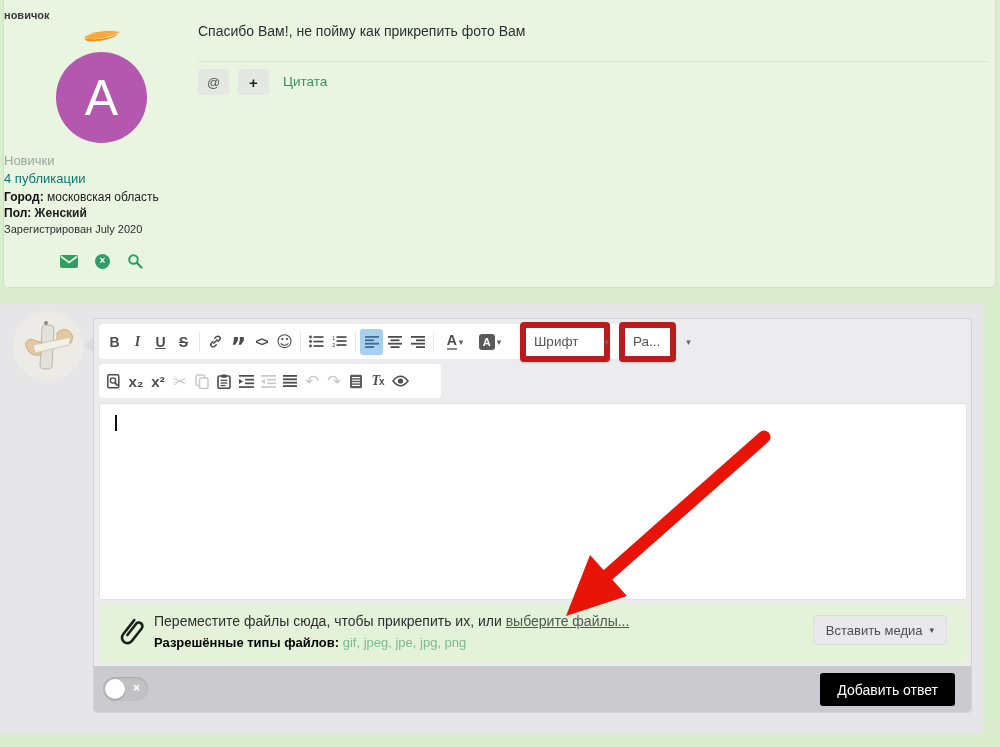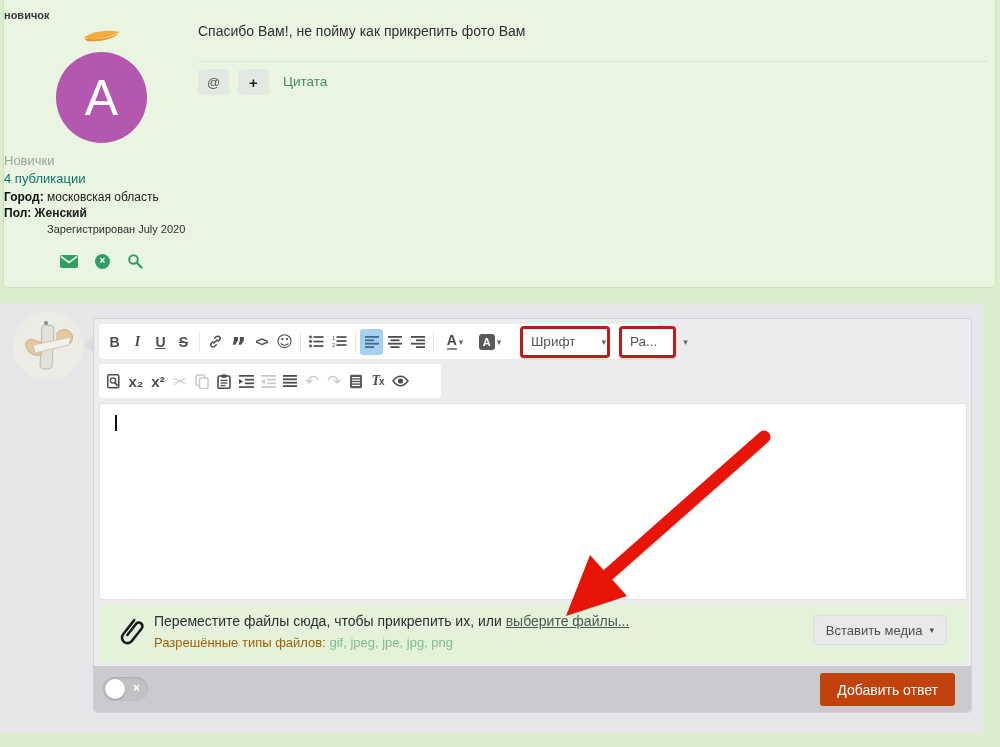--- a/index.html
+++ b/index.html
@@ -11,21 +11,21 @@
   #post-card{position:absolute;left:3px;top:-20px;width:993px;height:308px;
     background:#e9f5e1;border:1px solid #cfe2c6;border-radius:5px;box-sizing:border-box;}
   .badge-title{position:absolute;left:0;width:195px;top:28px;font-size:11px;font-weight:bold;color:#3a3a3a;}
   .pip{position:absolute;left:77px;top:45px;}
   .avatar-big{position:absolute;left:52px;top:71px;width:91px;height:91px;border-radius:50%;
     background:#b358ae;color:#fff;font-size:50px;font-weight:400;display:flex;align-items:center;justify-content:center;}
   .group-name{position:absolute;left:0;width:195px;top:172px;font-size:13px;font-weight:normal;color:#9ba69c;}
   .posts-count{position:absolute;left:0;width:195px;top:190px;font-size:13px;color:#0f766e;cursor:pointer;}
   .meta-row{position:absolute;left:0;width:195px;font-size:12px;color:#222;}
   .meta-row b{color:#111;}
-  .registered{position:absolute;left:0;width:195px;top:242px;font-size:11px;color:#2e2e2e;padding-left:43px;}
+  .registered{position:absolute;left:0;width:195px;top:242px;font-size:11px;color:#2e2e2e;}
   .author-icons{position:absolute;left:0;width:195px;top:272px;display:flex;justify-content:center;gap:17px;align-items:center;}
   .x-circle{width:15px;height:15px;border-radius:50%;background:#2f9e63;color:#fff;font-size:10px;font-weight:bold;
     display:flex;align-items:center;justify-content:center;line-height:1;}
   .post-text{position:absolute;left:194px;top:42px;font-size:14px;color:#2f2f2f;}
   .post-divider{position:absolute;left:194px;top:80px;width:790px;border-top:1px solid #d9e6d3;}
   .pill-btn{position:absolute;top:88px;width:31px;height:26px;background:#e4e8e2;border-radius:4px;
     display:flex;align-items:center;justify-content:center;font-size:13px;color:#555;cursor:pointer;}
   .pill-btn.plus{font-weight:bold;color:#222;font-size:15px;}
   .quote-link{position:absolute;left:279px;top:93px;font-size:13.5px;color:#3f8f5f;cursor:pointer;}
 
@@ -45,47 +45,47 @@
   .tb-btn.disabled{color:#c9c9c9;cursor:default;}
   .tb-btn.active{background:#a6d0ee;}
   .tb-sep{width:1px;height:20px;background:#e6e6e6;margin:0 4px;flex:none;}
   .glyph{font-family:"DejaVu Sans",sans-serif;}
   .b{font-weight:bold;} .i{font-style:italic;font-family:"Liberation Serif",serif;font-weight:bold;}
   .u{text-decoration:underline;font-weight:bold;} .s{text-decoration:line-through;font-weight:bold;}
   .color-a{font-weight:bold;border-bottom:2px solid #8a8a8a;line-height:1;padding-bottom:1px;}
   .bg-a{width:16px;height:16px;background:#5a5a5a;color:#fff;border-radius:3px;font-size:11px;font-weight:bold;
     display:flex;align-items:center;justify-content:center;}
   .caret{font-size:9px;color:#666;margin-left:2px;font-family:"DejaVu Sans",sans-serif;}
-  .dd-btn{height:32px;background:#fff;border:3px solid #b91c1c;border-radius:4px;box-shadow:0 1px 2px rgba(0,0,0,.18);
+  .dd-btn{height:40px;background:#fff;border:6px solid #b91c1c;border-radius:4px;box-shadow:0 1px 2px rgba(0,0,0,.18);
     display:flex;align-items:center;justify-content:space-between;color:#555;font-size:13.5px;
     padding:0 8px;cursor:pointer;flex:none;box-sizing:border-box;gap:24px;}
   .subsup{font-weight:bold;font-size:15px;}
   .tx i{font-family:"Liberation Serif",serif;font-weight:bold;}
   .tx .x{font-size:10px;font-weight:bold;margin-left:-1px;}
   #editor-content{position:absolute;left:5px;top:84px;width:868px;height:197px;background:#fff;
     border:1px solid #e2e2e5;border-radius:3px;box-sizing:border-box;cursor:text;}
   .text-cursor{position:absolute;left:15px;top:11px;width:1.5px;height:16px;background:#111;animation:blink 1.1s steps(1) infinite;}
   @keyframes blink{50%{opacity:0;}}
   #attach-zone{position:absolute;left:5px;top:285px;width:868px;height:59px;background:#e3f2d9;border-radius:3px;}
   .attach-text{position:absolute;left:55px;top:9px;font-size:14px;color:#2f2f2f;white-space:nowrap;}
   .choose-link{color:#4c5b4f;text-decoration:underline;cursor:pointer;}
   .allowed{position:absolute;left:55px;top:31px;font-size:13px;white-space:nowrap;}
-  .allowed b{color:#a16207;font-weight:normal;}
+  .allowed b{color:#000000;font-weight:bold;}
   .allowed span{color:#7dbb92;}
   .media-btn{position:absolute;right:20px;top:11px;height:30px;background:#e9e9eb;border:1px solid #dddde0;
     border-radius:4px;display:flex;align-items:center;color:#4e4e4e;font-size:13px;padding:0 12px;cursor:pointer;box-sizing:border-box;}
   .media-btn .caret{color:#4e4e4e;}
   #editor-footer{position:absolute;left:0;top:347px;width:877px;height:46px;background:#cbcbcf;border-radius:0 0 4px 4px;}
   .toggle{position:absolute;left:9px;top:11px;width:45px;height:24px;border-radius:12px;background:#c2c2c5;
     box-shadow:inset 0 1px 2px rgba(0,0,0,.15);cursor:pointer;}
   .toggle .knob{position:absolute;left:2px;top:2px;width:20px;height:20px;border-radius:50%;background:#fff;
     box-shadow:0 1px 2px rgba(0,0,0,.25);}
   .toggle .off-x{position:absolute;right:8px;top:4px;color:#fff;font-weight:bold;font-size:12px;}
   .notify-label{position:absolute;left:63px;top:15px;font-size:14px;color:#2e2e2e;}
-  .submit-btn{position:absolute;right:16px;top:7px;height:33px;background:#c2410c;border-radius:3px;color:#fff;
+  .submit-btn{position:absolute;right:16px;top:7px;height:33px;background:#000000;border-radius:3px;color:#fff;
     font-size:14px;display:flex;align-items:center;padding:0 17px;cursor:pointer;}
   svg{display:block;}
   #arrow-overlay{position:absolute;left:0;top:0;width:1000px;height:747px;pointer-events:none;z-index:50;}
 </style>
 </head>
 <body>
 
 <div id="page">
 
   <div id="post-card">

